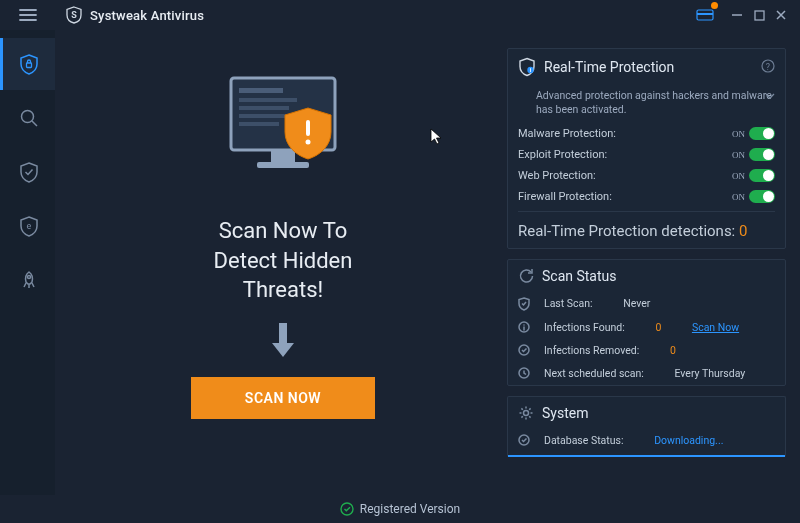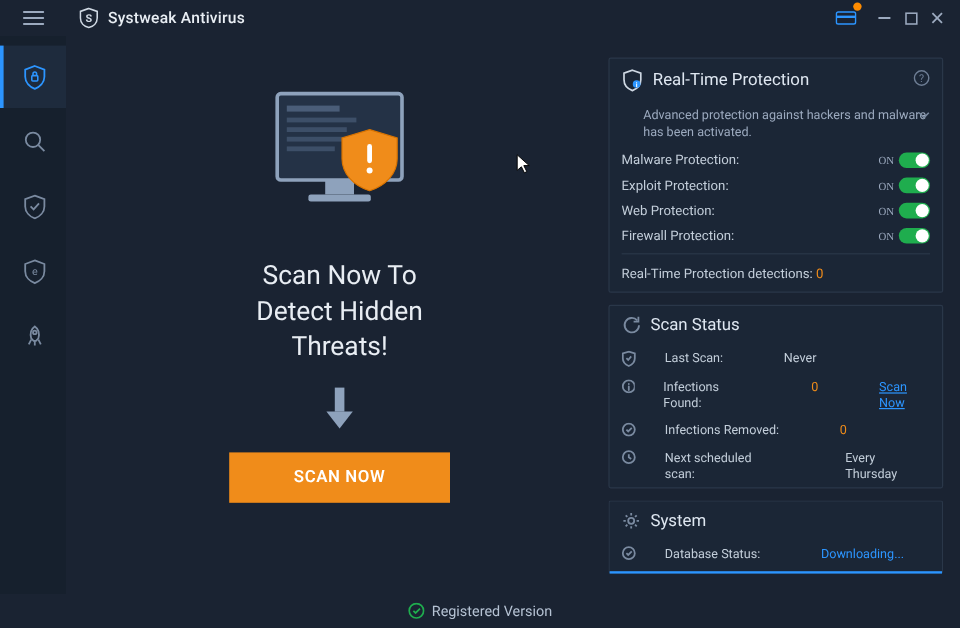--- a/index.html
+++ b/index.html
@@ -28,23 +28,23 @@
 .panel-header { display: flex; align-items: center; gap: 8px; padding: 8px 10px; color: #dfe7f1; font-size: 14px; }
 .panel-header .help { margin-left: auto; color: #6d7d94; cursor: pointer; }
 .panel-sub { font-size: 10.5px; color: #9caabf; padding: 4px 12px 6px 28px; line-height: 1.35; position: relative; }
 .panel-sub .chev { position: absolute; right: 10px; top: 4px; color: #7a8aa0; }
 .toggle-row { display: flex; align-items: center; padding: 4px 10px; font-size: 11px; color: #c3ceda; }
 .toggle-row .label { flex: 1; }
 .toggle-on-label { font-size: 9px; color: #9caabf; margin-right: 4px; font-family: Liberation Serif, serif; }
 .toggle { width: 26px; height: 13px; background: #1fad4e; border-radius: 7px; position: relative; cursor: pointer; }
 .toggle::after { content: ""; position: absolute; right: 1px; top: 1px; width: 11px; height: 11px; background: #fff; border-radius: 50%; }
 .divider { height: 1px; background: #2a3749; margin: 4px 10px; }
-.detections { font-size: 11px; color: #c3ceda; padding: 6px 10px 8px; }
+.detections { font-size: 15px; color: #c3ceda; padding: 6px 10px 8px; }
 .detections .count { color: #f08c1a; }
-.status-row { display: flex; align-items: flex-start; gap: 24px; padding: 5px 10px; font-size: 10.5px; color: #c3ceda; }
+.status-row { display: flex; align-items: flex-start; gap: 14px; padding: 5px 10px; font-size: 10.5px; color: #c3ceda; }
 .status-row .val { color: #c3ceda; }
 .status-row .link { color: #2c95ff; text-decoration: underline; cursor: pointer; }
 .status-row .zero { color: #f08c1a; }
 .system-panel .status-row { padding-bottom: 2px; }
 .system-panel { border-bottom: 2px solid #2c95ff; }
 .dl-progress { height: 2px; background: #2c95ff; width: 100%; margin-top: 6px; }
 .footer { height: 28px; display: flex; align-items: center; justify-content: center; padding: 0 18px; font-size: 12px; color: #b5c2d3; gap: 6px; }
 .footer svg { flex-shrink: 0; }
 .muted-icon { stroke: #7a8aa0; fill: none; stroke-width: 1.5; }
 .sched-time { padding-left: 155px; font-size: 10.5px; color: #c3ceda; margin-top: -2px; margin-bottom: 6px; }

